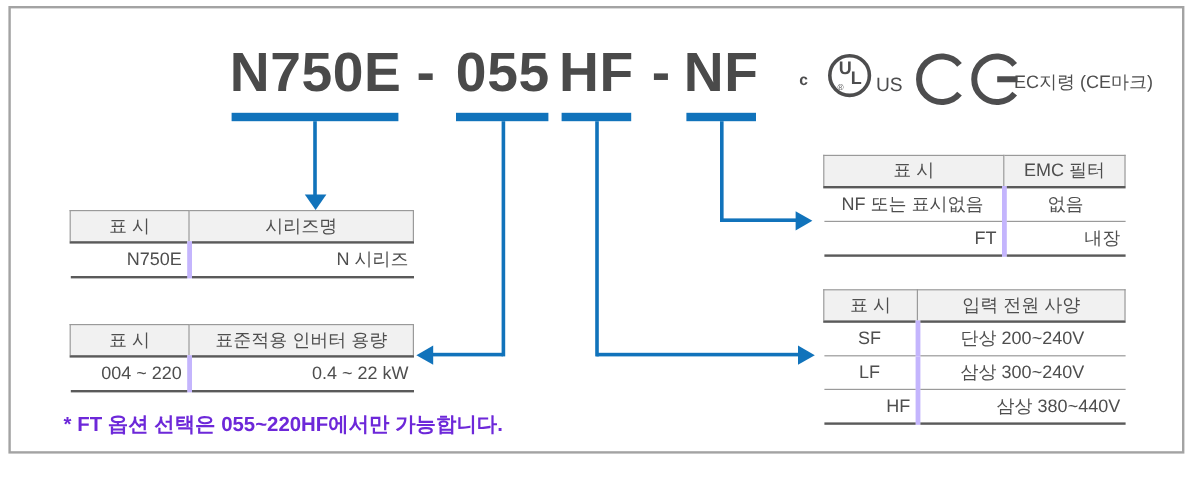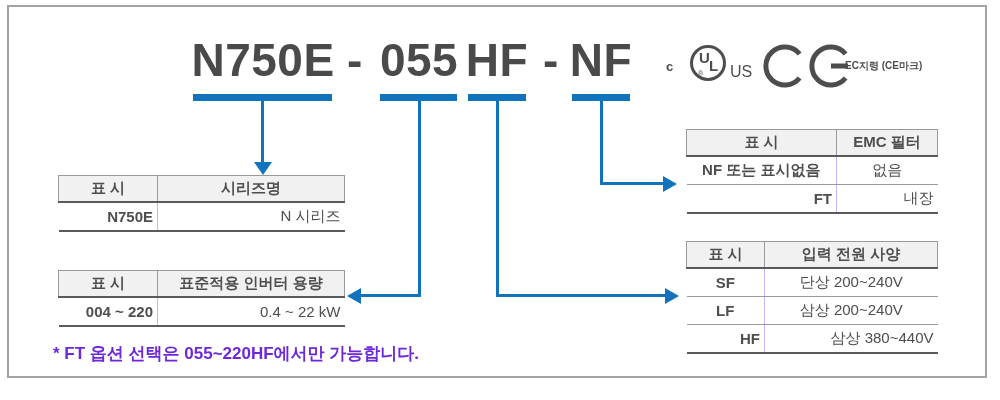--- a/index.html
+++ b/index.html
@@ -23,40 +23,40 @@
   .arr{position:absolute;width:0;height:0;}
   .arr-down{border-left:9px solid transparent;border-right:9px solid transparent;border-top:13px solid #1173bb;}
   .arr-left{border-top:8px solid transparent;border-bottom:8px solid transparent;border-right:14px solid #1173bb;}
   .arr-right{border-top:8px solid transparent;border-bottom:8px solid transparent;border-left:14px solid #1173bb;}
   
   table.dt{
     position:absolute;border-collapse:collapse;table-layout:fixed;
     font-size:15px;color:#4e4e4e;text-align:center;
   }
   table.dt th{
-    background:#f1f1f1;font-weight:bold;height:23px;padding:1px 4px;
+    background:#f1f1f1;font-weight:normal;height:23px;padding:1px 4px;
     border:1px solid #9a9a9a;border-bottom:2px solid #5a5a5a;
   }
   table.dt td{
     height:25px;padding:1px 4px;border-bottom:1px solid #9a9a9a;
   }
-  table.dt td:first-child{border-right:1px solid #c4b5fd;font-weight:bold;}
+  table.dt td:first-child{border-right:4px solid #c4b5fd;}
   table.dt tr:last-child td{border-bottom:2px solid #5a5a5a;text-align:right;}
   
   .ul-c{position:absolute;left:666px;top:59px;font-size:13px;font-weight:bold;color:#4d4d4e;}
   .ul-circle{
     position:absolute;left:690px;top:45px;width:36px;height:36px;box-sizing:border-box;
     border:3px solid #4d4d4e;border-radius:50%;
   }
   .ul-u{position:absolute;left:6px;top:1px;font-size:15px;font-weight:800;color:#4d4d4e;}
   .ul-l{position:absolute;left:16px;top:9px;font-size:15px;font-weight:800;color:#4d4d4e;}
   .ul-r{position:absolute;left:5px;top:22px;font-size:7px;color:#4d4d4e;}
   .ul-us{position:absolute;left:730px;top:63px;font-size:16px;font-weight:normal;color:#4d4d4e;}
   .ce-svg{position:absolute;left:762px;top:42px;}
-  .ce-caption{position:absolute;left:845px;top:59px;font-size:10px;font-weight:700;color:#4e4e4e;white-space:nowrap;}
+  .ce-caption{position:absolute;left:845px;top:59px;font-size:15px;font-weight:400;color:#4e4e4e;white-space:nowrap;}
   
   .note{position:absolute;left:53px;top:342px;font-size:17px;font-weight:bold;color:#6d28d9;white-space:nowrap;}
 </style>
 </head>
 <body>
 
 <div class="canvas">
   <div class="panel"></div>
 
   <div>
@@ -167,21 +167,21 @@
         <tr>
       <th>표 시</th>
       <th>입력 전원 사양</th>
     </tr>
     <tr>
       <td>SF</td>
       <td>단상 200~240V</td>
     </tr>
     <tr>
       <td>LF</td>
-      <td>삼상 200~240V</td>
+      <td>삼상 300~240V</td>
     </tr>
     <tr>
       <td>HF</td>
       <td>삼상 380~440V</td>
     </tr>
   </tbody>
     </table>
 
   <div class="note">* FT 옵션 선택은 055~220HF에서만 가능합니다.</div>
 </div>

